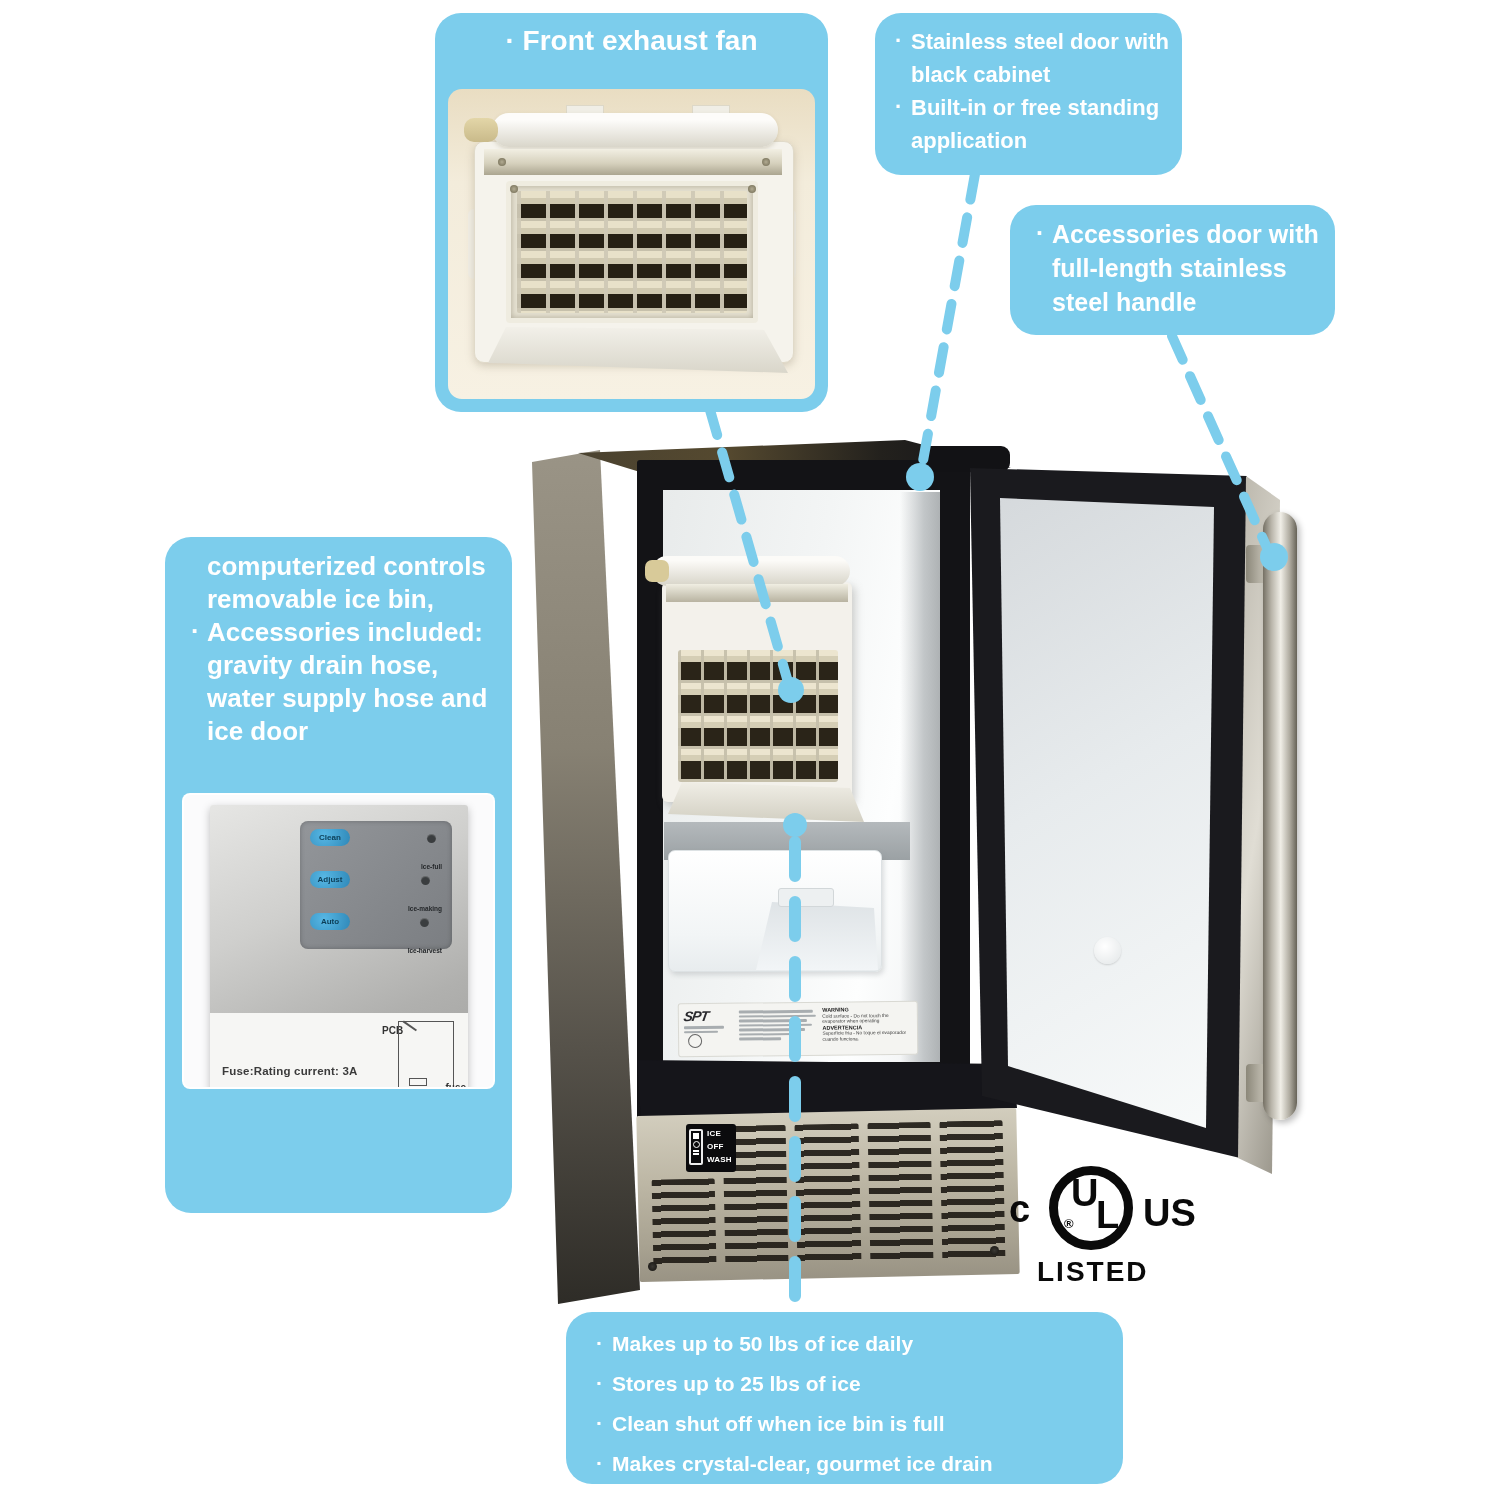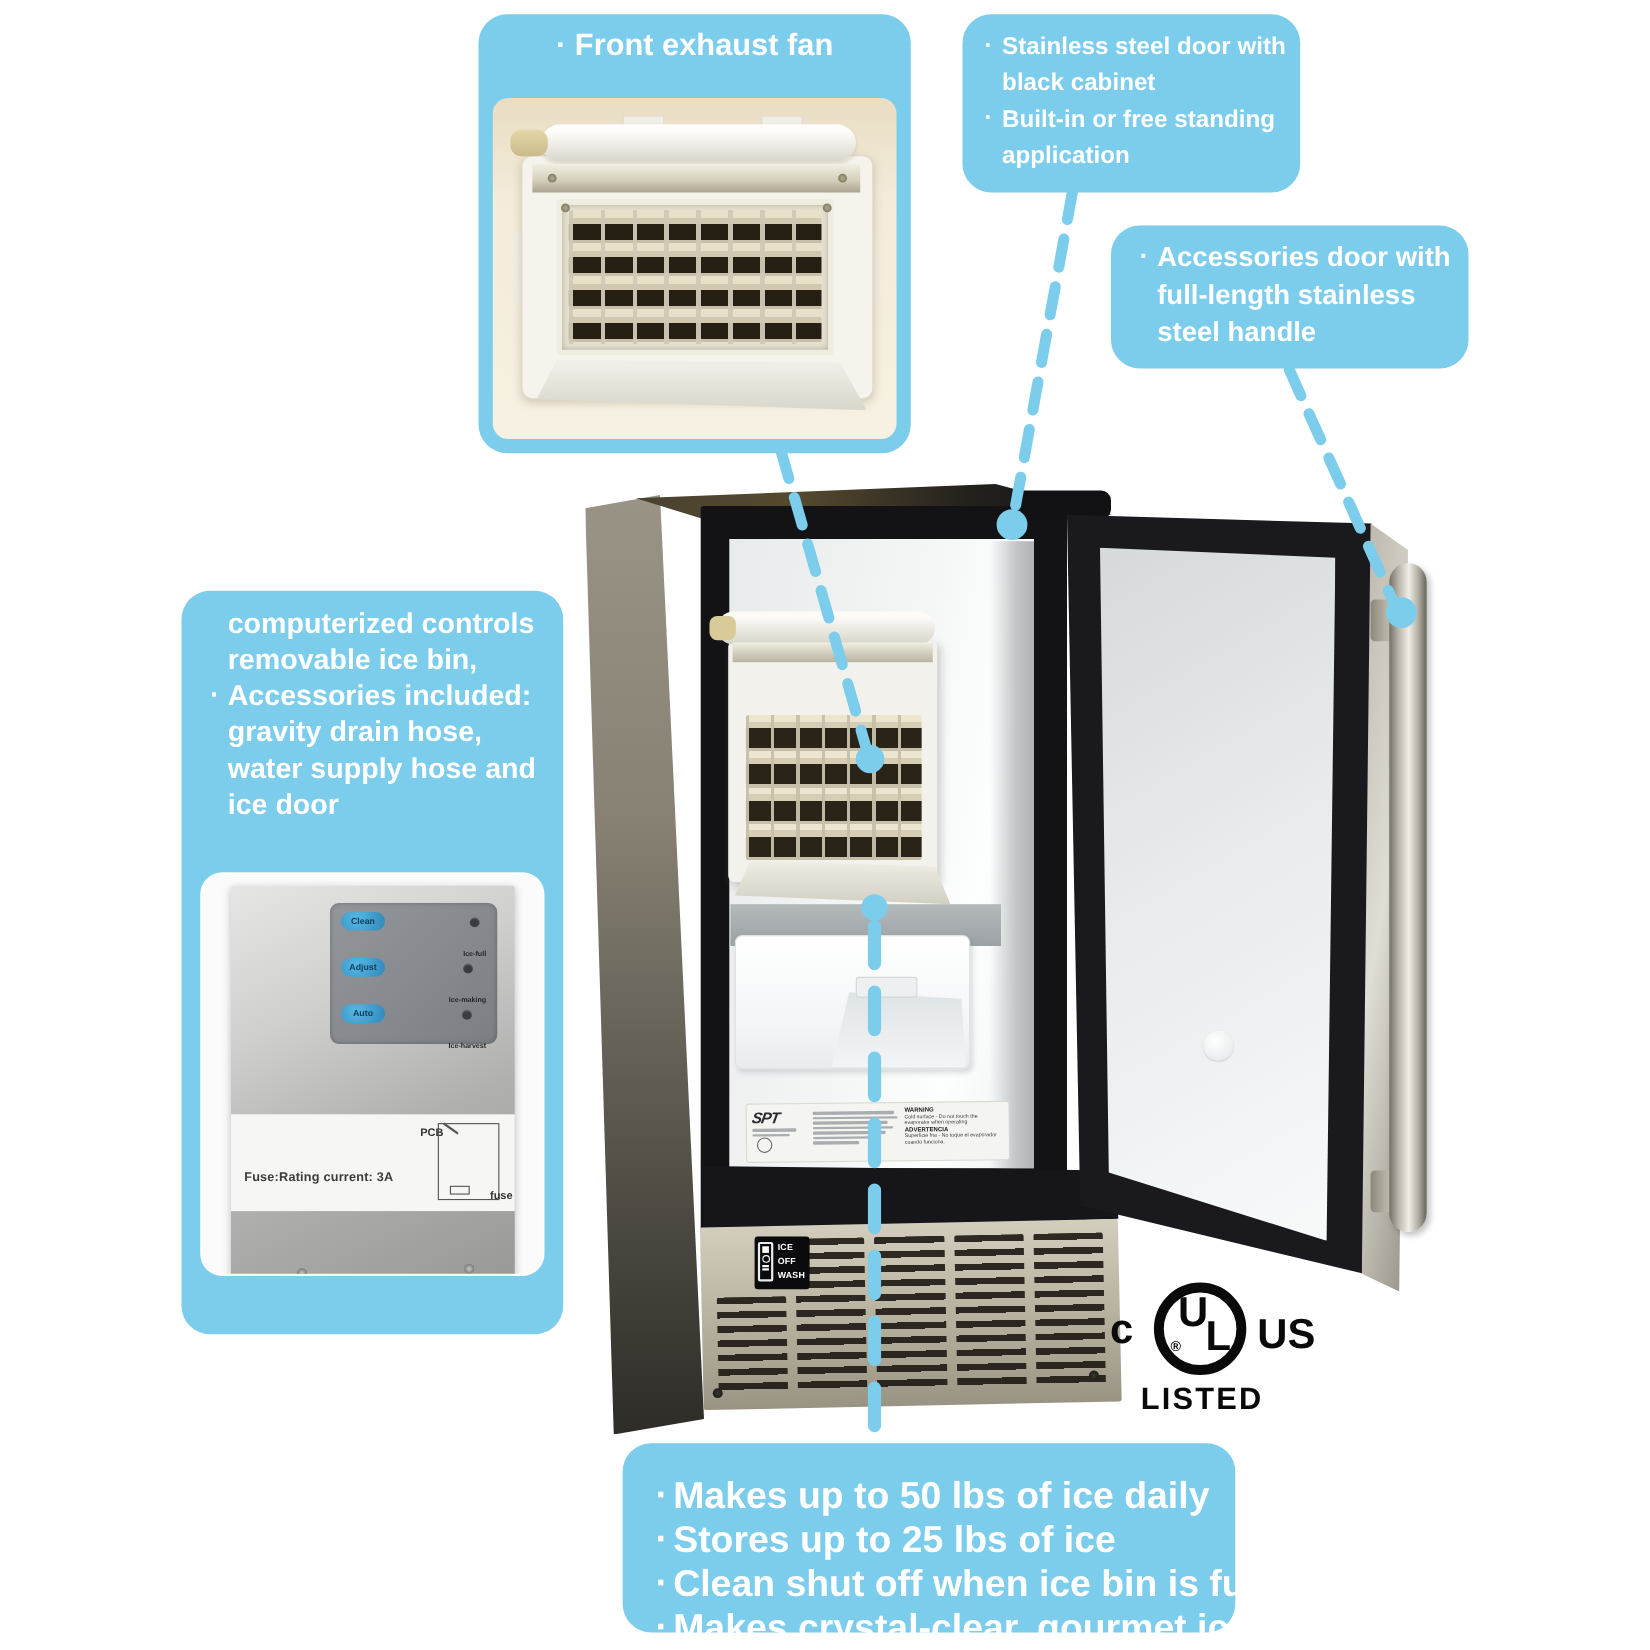--- a/index.html
+++ b/index.html
@@ -11,21 +11,21 @@
   .callout{position:absolute;background:#7CCDEC;border-radius:26px;color:#fff;font-weight:bold;z-index:50;}
   .line{position:relative;padding-left:22px;white-space:nowrap;}
   .line.b::before{content:"·";position:absolute;left:6px;top:-1px;font-weight:bold;}
   .co-exhaust{left:435px;top:13px;width:393px;height:399px;}
   .co-exhaust .title{margin-top:12px;text-align:center;font-size:28px;}
   .co-exhaust .title::before{content:"· ";}
   .co-doorcab{left:875px;top:13px;width:307px;height:162px;font-size:22px;line-height:33px;padding:12px 6px 0 14px;box-sizing:border-box;}
   .co-rev{left:1010px;top:205px;width:325px;height:130px;font-size:25px;line-height:34px;padding:12px 6px 0 20px;box-sizing:border-box;}
   .co-controls{left:165px;top:537px;width:347px;height:676px;font-size:26px;line-height:33px;}
   .co-controls .txt{padding:13px 6px 0 20px;}
-  .co-specs{left:566px;top:1312px;width:557px;height:172px;font-size:34px;line-height:40px;padding:28px 4px 0 24px;box-sizing:border-box;}
+  .co-specs{left:566px;top:1312px;width:557px;height:172px;font-size:21px;line-height:40px;padding:12px 4px 0 24px;box-sizing:border-box;}
 
   
   .leaders{position:absolute;left:0;top:0;width:1500px;height:1500px;z-index:40;pointer-events:none;}
   .dash{stroke:#7CCDEC;stroke-width:10;stroke-dasharray:26 18;stroke-linecap:round;fill:none;}
   .dash.thick{stroke-width:12;stroke-dasharray:34 26;}
   .dot{fill:#7CCDEC;}
 
   
   .ex-photo{position:absolute;left:13px;top:76px;width:367px;height:310px;border-radius:14px;overflow:hidden;
             background:linear-gradient(180deg,#e9ddc2 0%,#f3ecdb 30%,#f7f1e3 100%);}
@@ -45,21 +45,21 @@
   .ex-grid{position:absolute;left:6px;top:5px;width:230px;height:122px;border-radius:2px;
      background-image:
        repeating-linear-gradient(90deg, rgba(207,201,182,.95) 0 4px, rgba(0,0,0,0) 4px 29px),
        repeating-linear-gradient(180deg,#e8e1c9 0 7px,#d0c9b0 7px 13px,#262014 13px 27px,#c6c0ab 27px 30px);}
   .ex-tray{position:absolute;left:40px;top:238px;width:300px;height:46px;
            clip-path:polygon(6% 0,92% 6%,100% 100%,0 78%);
            background:linear-gradient(180deg,#f2f0e9,#d9d6ca);}
   .screw{position:absolute;width:8px;height:8px;border-radius:50%;background:radial-gradient(#b2ab92,#6e6850);}
 
   
-  .cp-photo{position:absolute;left:17px;top:256px;width:313px;height:367px;border-radius:20px;overflow:hidden;
+  .cp-photo{position:absolute;left:17px;top:256px;width:313px;height:296px;border-radius:8px;overflow:hidden;
             background:#fbfbfc;border:2px solid rgba(255,255,255,.9);box-sizing:border-box;}
   .cp-box{position:absolute;left:26px;top:10px;width:258px;height:368px;border-radius:3px;
           background:linear-gradient(155deg,#e6e6e4 0%,#cfcfcd 30%,#b0b0ae 60%,#979795 100%);
           box-shadow:0 3px 8px rgba(0,0,0,.25);}
   .cp-sticker{position:absolute;left:116px;top:26px;width:152px;height:128px;border-radius:8px;
               background:linear-gradient(135deg,#93969a,#7b7e82);box-shadow:inset 0 0 5px rgba(0,0,0,.25);}
   .cp-row{display:flex;justify-content:space-between;padding:4px 10px 0 10px;height:38px;}
   .cp-btn{display:inline-block;min-width:40px;height:17px;border-radius:9px;margin-top:4px;
           background:radial-gradient(circle at 35% 35%,#57b7e4,#2f88b8);color:#0d3e57;
           font-size:8px;font-weight:bold;text-align:center;line-height:17px;}
@@ -360,16 +360,16 @@
       <div class="cp-bottomplate"></div>
       <div class="cp-screw" style="left:86px;top:358px"></div>
       <div class="cp-screw" style="left:238px;top:354px"></div>
     </div>
   </div>
 
   <div class="callout co-specs">
     <div class="line b">Makes up to 50 lbs of ice daily</div>
     <div class="line b">Stores up to 25 lbs of ice</div>
     <div class="line b">Clean shut off when ice bin is full</div>
-    <div class="line b">Makes crystal-clear, gourmet ice full</div>
+    <div class="line b">Makes crystal-clear, gourmet ice drain</div>
   </div>
 
 </div>
 
 </body></html>

